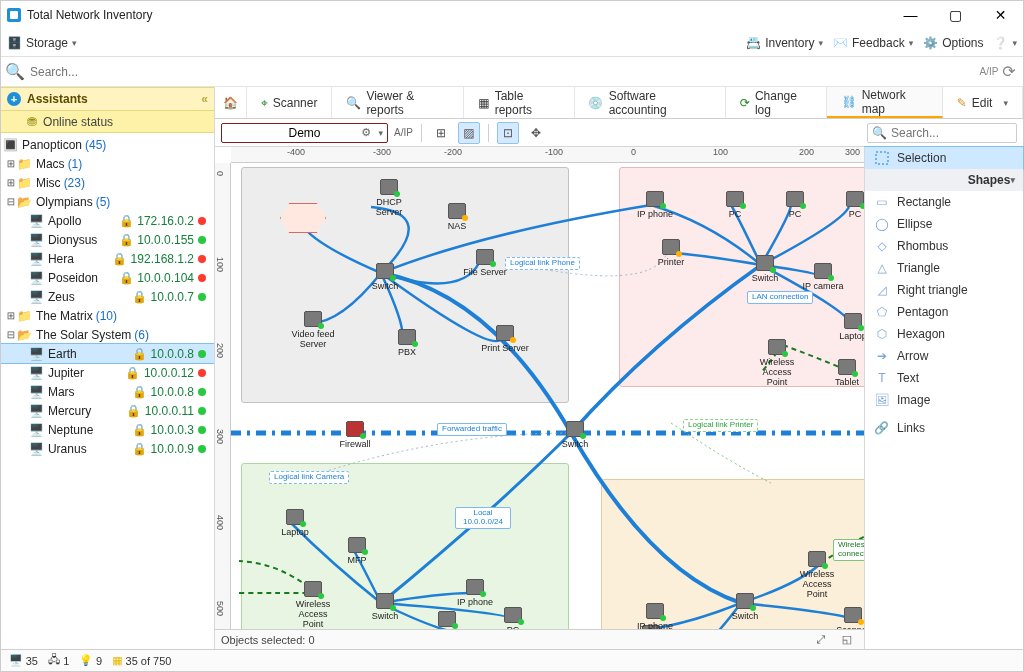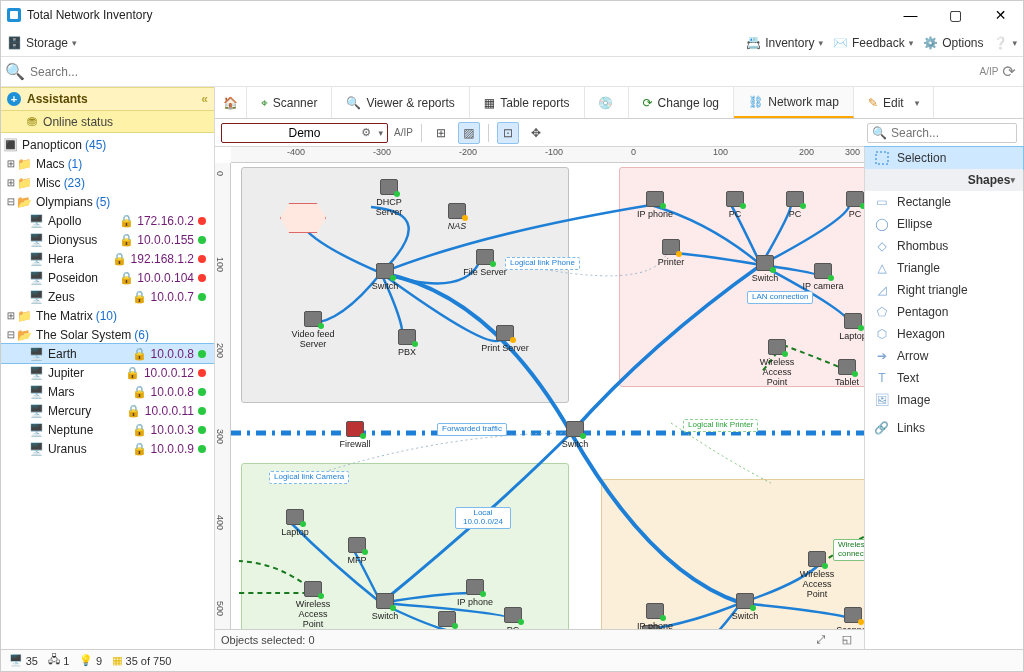--- a/index.html
+++ b/index.html
@@ -20,21 +20,21 @@
   .sidebar { width: 214px; border-right:1px solid #d8d8d8; display:flex; flex-direction:column; overflow:hidden; }
   .assist-hdr { background:#fff4c0; border-top:1px solid #e5d980; border-bottom:1px solid #e5d980; height:24px; display:flex; align-items:center; gap:6px; padding:0 6px; font-weight:600; font-size:12px; color:#5b4a00;}
   .assist-plus { width:14px; height:14px; border-radius:50%; background:#1e90d8; color:#fff; display:flex; align-items:center; justify-content:center; font-size:11px; }
   .assist-row { background:#fdf2a7; height:22px; display:flex; align-items:center; gap:6px; padding-left:26px; font-size:12px; color:#444; border-bottom:1px solid #e5d980;}
   .tree { flex:1; overflow:auto; font-size:12px; padding-top:2px; }
   .trow { height:19px; display:flex; align-items:center; padding-right:8px; cursor:pointer; white-space:nowrap; }
   .trow.selected{background:#cde8ff; outline:1px solid #7ec0ee;}
   .twist { width:12px; text-align:center; color:#555; font-size:10px; }
   .tlabel { color:#222; }
   .tcount { color:#1a6dcc; margin-left:3px;}
-  .tip    { color:#701a75; margin-left:auto; margin-right:4px;}
+  .tip    { color:#15803d; margin-left:auto; margin-right:4px;}
   .dot    { width:8px; height:8px; border-radius:50%; }
   .dot.g{background:#28c840;} .dot.r{background:#ff3b30;}
   .main { flex:1; display:flex; flex-direction:column; min-width:0; }
   .tabbar { height:32px; display:flex; align-items:stretch; border-bottom:1px solid #cfcfcf; font-size:12px;}
   .tab { display:flex; align-items:center; gap:5px; padding:0 14px; border-right:1px solid #e6e6e6; cursor:pointer; color:#333;}
   .tab.small{padding:0 8px;}
   .tab.active{ border-bottom:2px solid #ffa500; background:#fafafa;}
   .subtool { height:28px; border-bottom:1px solid #d6d6d6; display:flex; align-items:center; padding:0 6px; gap:6px; font-size:12px;}
   .demo-dd{ width:167px; height:20px; border:1px solid #7f1d1d; border-radius:2px; display:flex; align-items:center; justify-content:center; position:relative; cursor:pointer;}
   .demo-dd .gear{position:absolute; right:16px; color:#666; font-size:11px;}
@@ -259,20 +259,21 @@
         <div class="tab">
             <span>🔍</span>
             <span>Viewer &amp; reports</span>
           </div>
         <div class="tab">
             <span>▦</span>
             <span>Table reports</span>
           </div>
         <div class="tab">
             <span>💿</span>
+            <span>Software accounting</span>
           </div>
         <div class="tab">
             <span style="color:#2a8a2a;">⟳</span>
             <span>Change log</span>
           </div>
         <div class="tab active">
             <span style="color:#1e90d8;">⛓</span>
             <span>Network map</span>
           </div>
         <div class="tab">
@@ -299,21 +300,21 @@
           <span style="margin-right:4px;">🔍</span>
           <input placeholder="Search..." style="">
         </div>
       </div>
 
       <div class="canvasrow">
         <div class="canvaswrap">
           <div class="ruler-h">
             <span class="rlabel" style="left:56px;">-400</span>
             <span class="rlabel" style="left:142px;">-300</span>
-            <span class="rlabel" style="left:228px;">-200</span>
+            <span class="rlabel" style="left:213px;">-200</span>
             <span class="rlabel" style="left:314px;">-100</span>
             <span class="rlabel" style="left:400px;">0</span>
             <span class="rlabel" style="left:482px;">100</span>
             <span class="rlabel" style="left:568px;">200</span>
             <span class="rlabel" style="left:614px;">300</span>
           </div>
           <div class="ruler-v">
             <span class="rlabel" style="top:8px;  writing-mode:vertical-rl;">0</span>
             <span class="rlabel" style="top:94px; writing-mode:vertical-rl;">100</span>
             <span class="rlabel" style="top:180px;writing-mode:vertical-rl;">200</span>
@@ -375,21 +376,21 @@
             </svg>
 
             <div class="node orange" style="left:46px; top:40px;">
               <div style="width:46px;height:30px;border:1px solid #d66; background:#ffe8df; clip-path:polygon(20% 0,80% 0,100% 50%,80% 100%,20% 100%,0 50%); margin:auto;"></div>
               <div style="margin-top:-24px;font-size:8px;">Domain Controller</div>
             </div>
             <div class="node" style="left:132px; top:16px;">
                 <div class="nicon"></div>
                 <div>DHCP Server</div>
               </div>
-            <div class="node orange" style="left:200px; top:40px;font-style:italic;">
+            <div class="node orange" style="left:200px; top:40px;">
                 <div class="nicon"></div>
                 <div>NAS</div>
               </div>
             <div class="node" style="left:128px; top:100px;">
                 <div class="nicon"></div>
                 <div>Switch</div>
               </div>
             <div class="node" style="left:228px; top:86px;">
                 <div class="nicon"></div>
                 <div>File Server</div>

